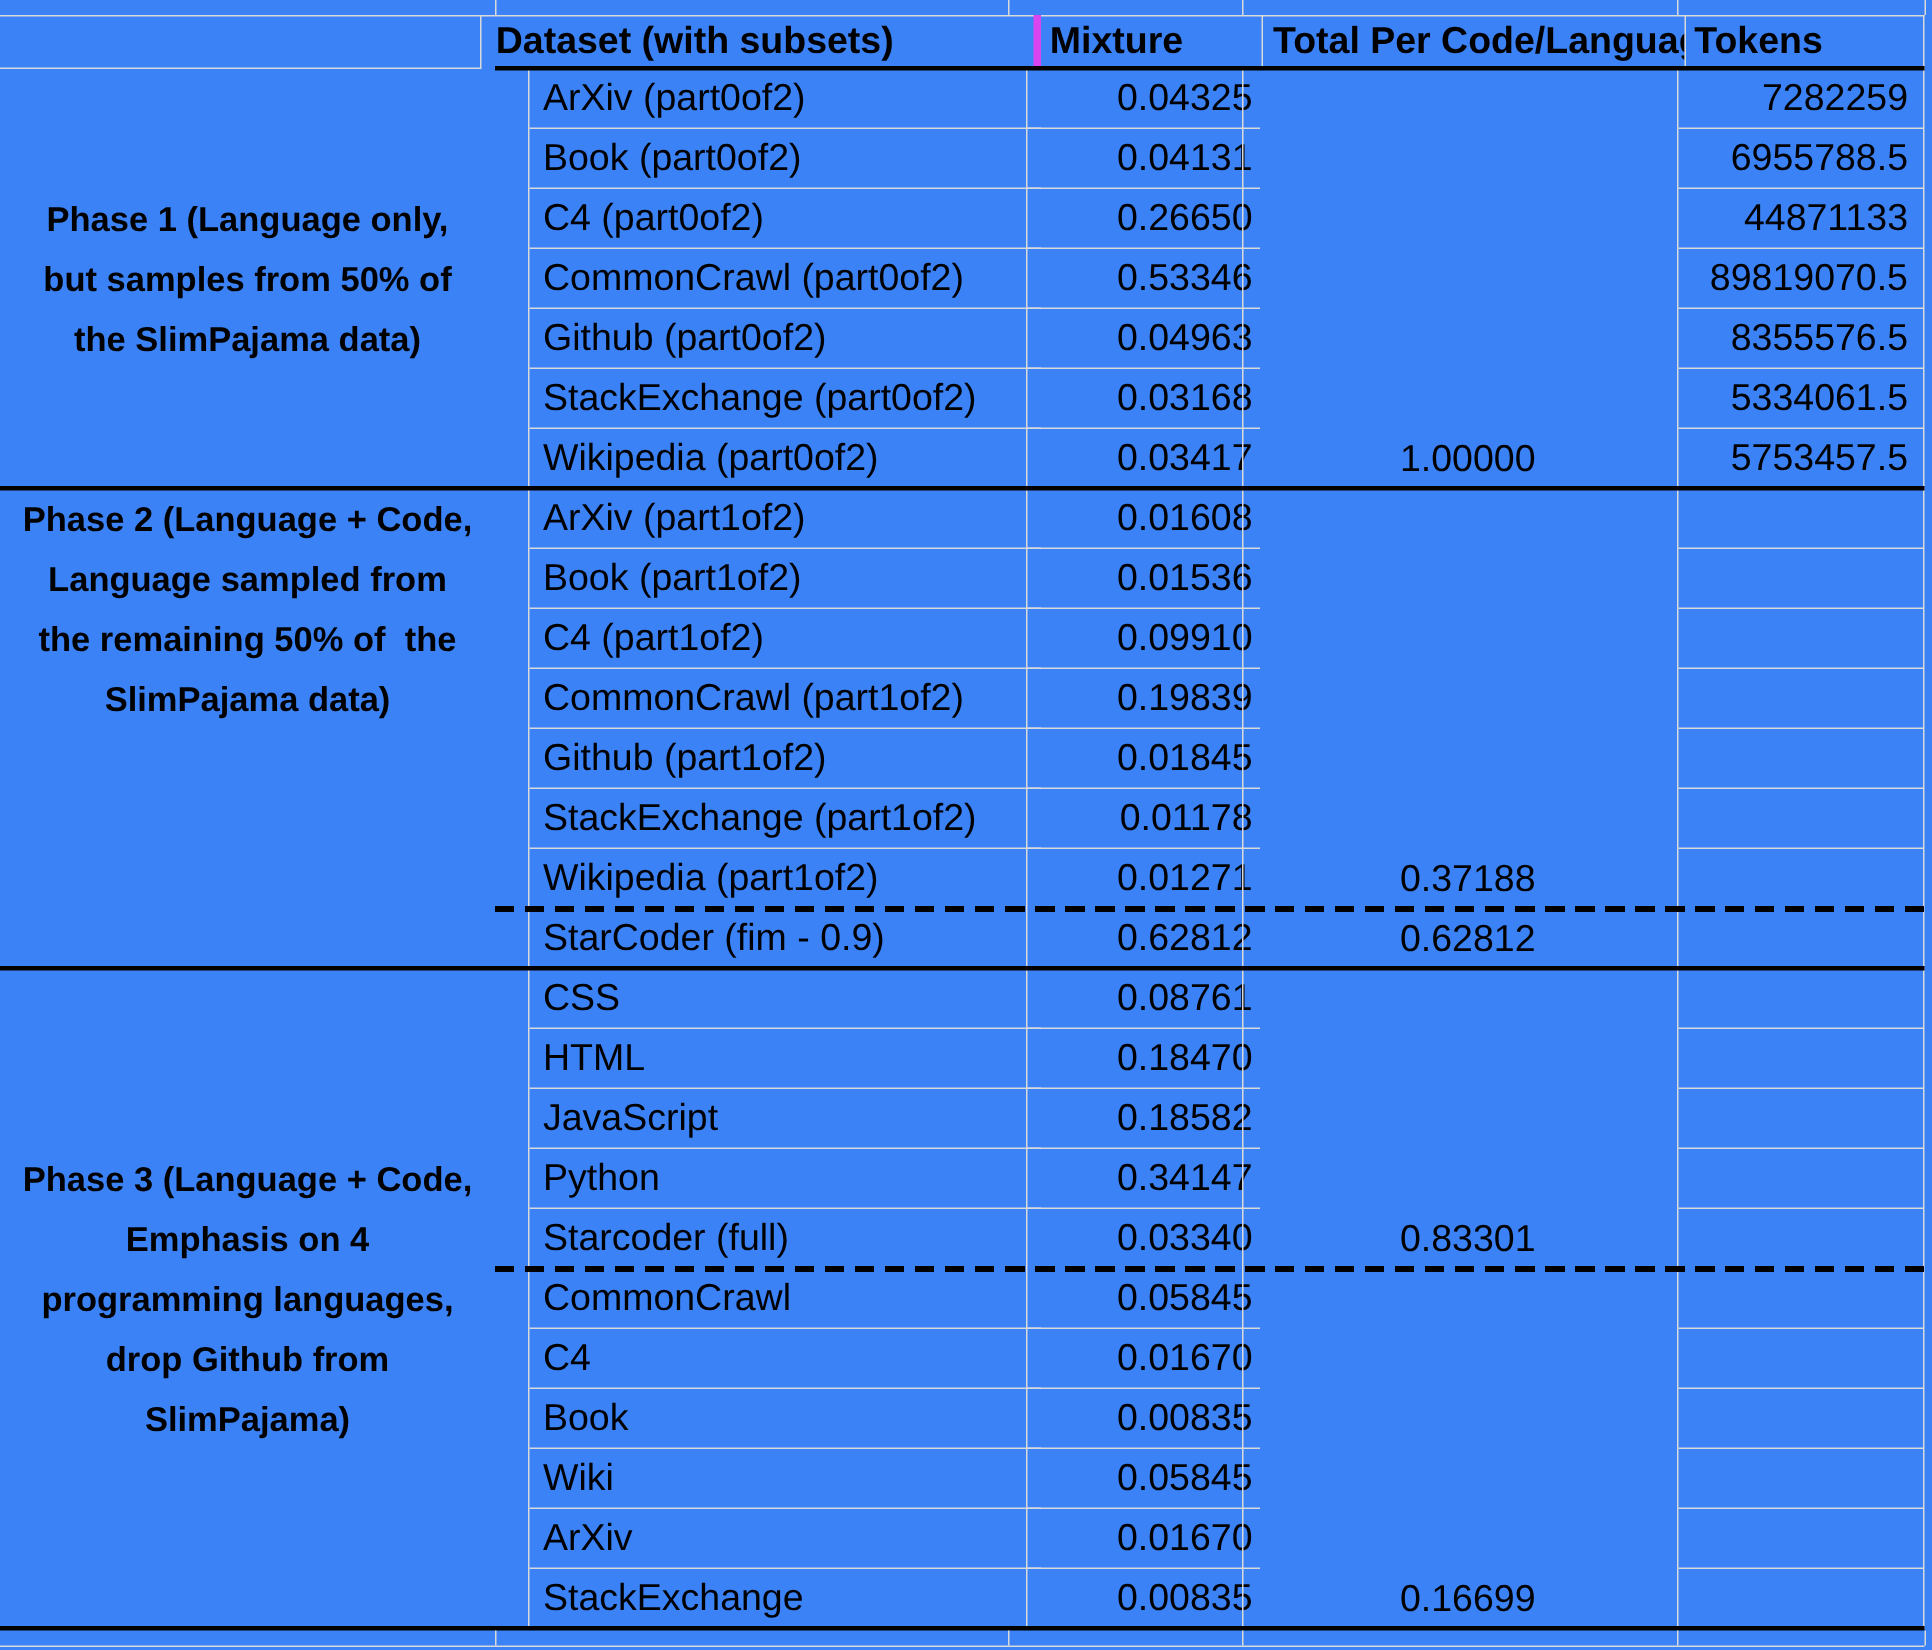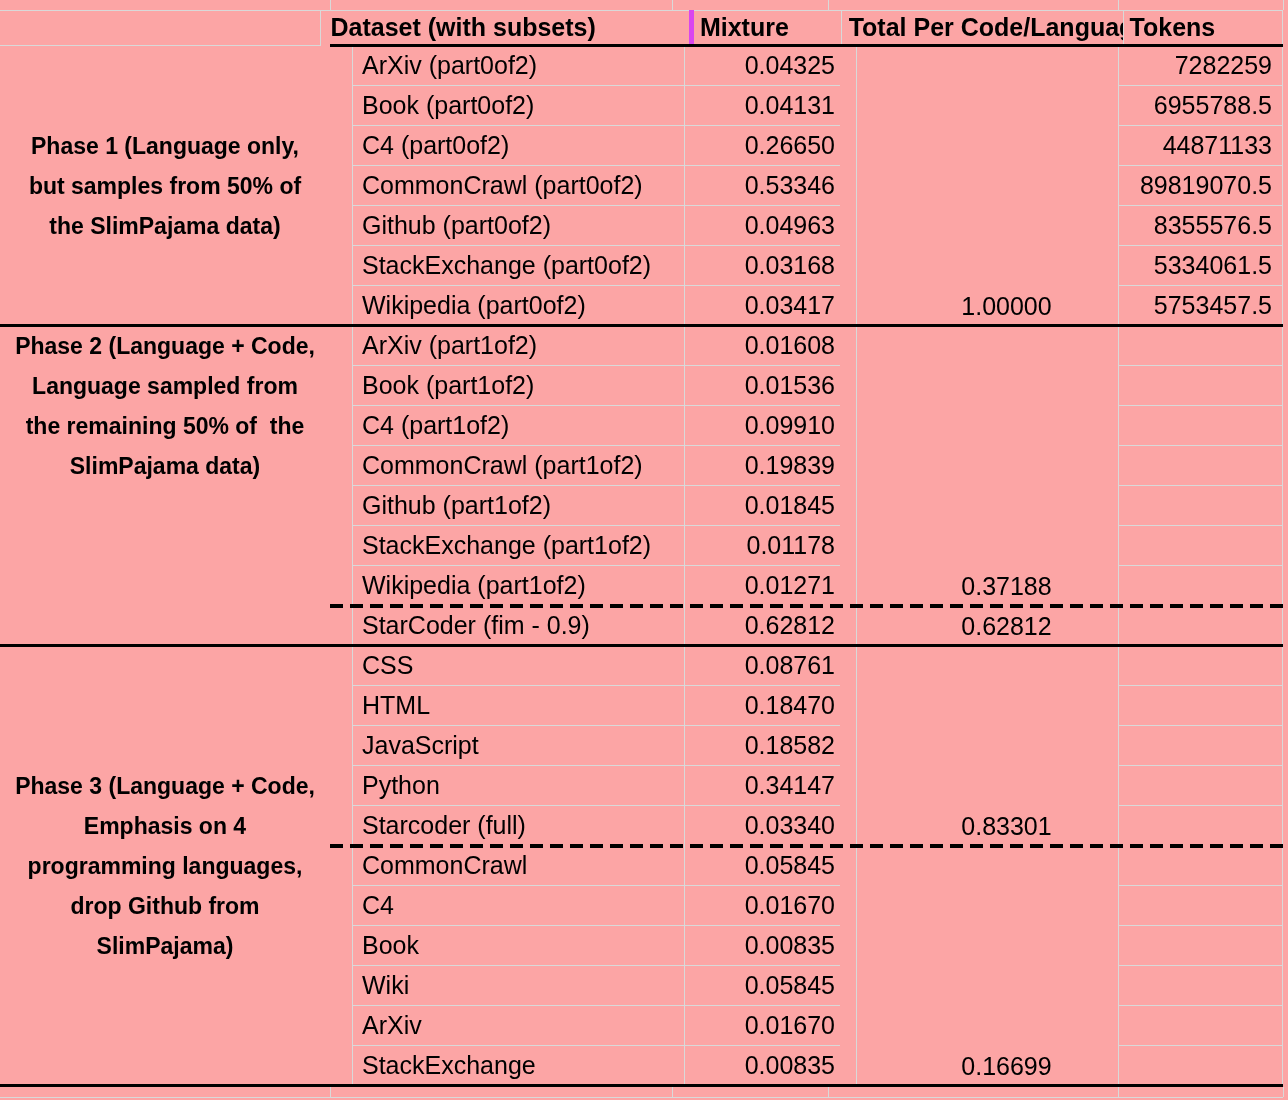--- a/index.html
+++ b/index.html
@@ -1,25 +1,25 @@
 <!DOCTYPE html>
 <html><head>
 <meta charset="utf-8">
 <style>
   html,body{margin:0;padding:0;background:#ffffff;}
   body{width:1288px;height:1100px;overflow:hidden;
        font-family:"Liberation Sans",sans-serif;color:#000;}
-  #sheet{position:relative;width:1288px;height:1100px;background:#fca5a5;}
+  #sheet{position:relative;width:1288px;height:1100px;background:#3b82f6;}
 
   
   .col{position:absolute;top:46px;height:1040px;box-sizing:border-box;}
   #phase-col {left:0;    width:330px;}
   #dataset-col{left:330px;width:342px;border-left:1px solid #d9d9d9;margin-left:22px;}
   #mixture-col{left:672px;width:156px;border-left:1px solid #d9d9d9;margin-left:12px;}
-  #total-col {left:828px;width:290px;border-left:1px solid #d9d9d9;margin-left:28px;}
+  #total-col {left:828px;width:290px;border-left:1px solid #d9d9d9;}
   #tokens-col{left:1118px;width:165px;border-left:1px solid #d9d9d9;border-right:1px solid #d9d9d9;}
 
   
   .cells > div{height:40px;box-sizing:border-box;line-height:39px;
                border-bottom:1px solid #d9d9d9;font-size:25px;white-space:nowrap;overflow:hidden;}
   .cells > div:nth-of-type(14), .cells > div:nth-of-type(20){border-bottom-color:transparent;}
   #dataset-col .cells > div{padding-left:9px;text-align:left;}
   #mixture-col .cells > div{padding-right:5px;text-align:right;}
   #tokens-col  .cells > div{padding-right:10px;text-align:right;}
   .cells{height:100%;}

